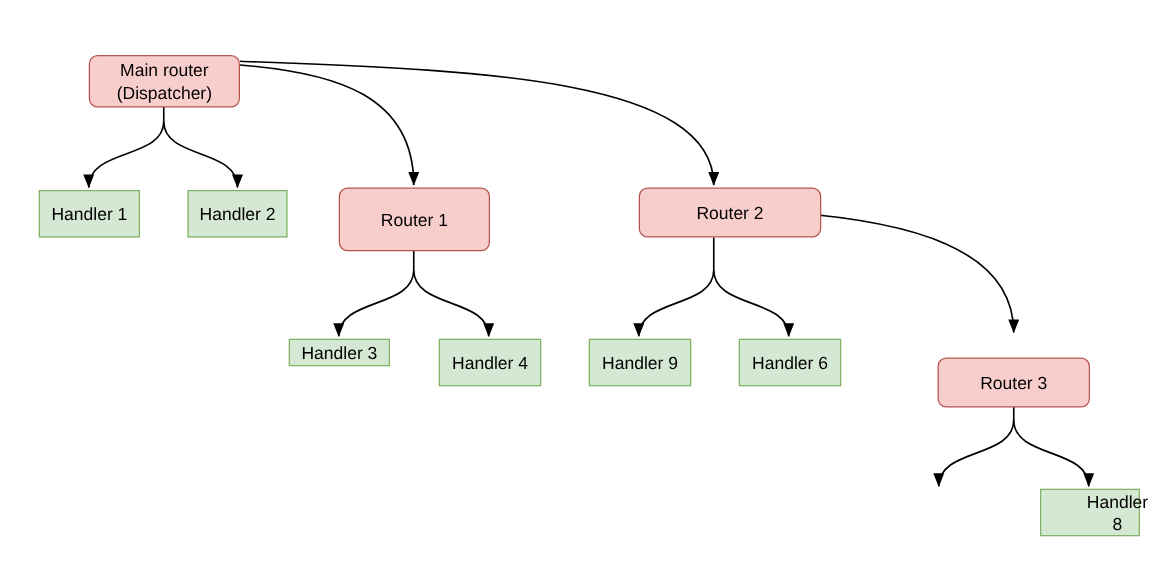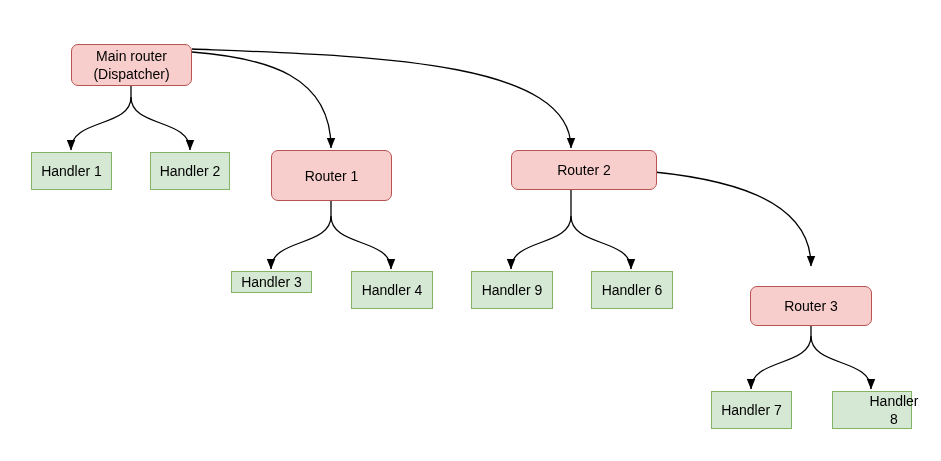--- a/index.html
+++ b/index.html
@@ -119,21 +119,18 @@
   </div>
 
   <div class="node handler" style="left:591px; top:271px; width:82px; height:38px;">
     <span>Handler 6</span>
   </div>
 
   <div class="node router" style="left:750px; top:270px; width:122px; height:40px;margin-top:16px;">
     <span>Router 3</span>
   </div>
 
-  <div class="node handler" style="left:711px; top:391px; width:81px; height:38px;">
-    <span>Handler 7</span>
-  </div>
 
   <div class="node handler" style="left:832px; top:391px; width:80px; height:38px;padding-left:44px;">
     <span>Handler 8</span>
   </div>
 
 </div>
 
 </body></html>

